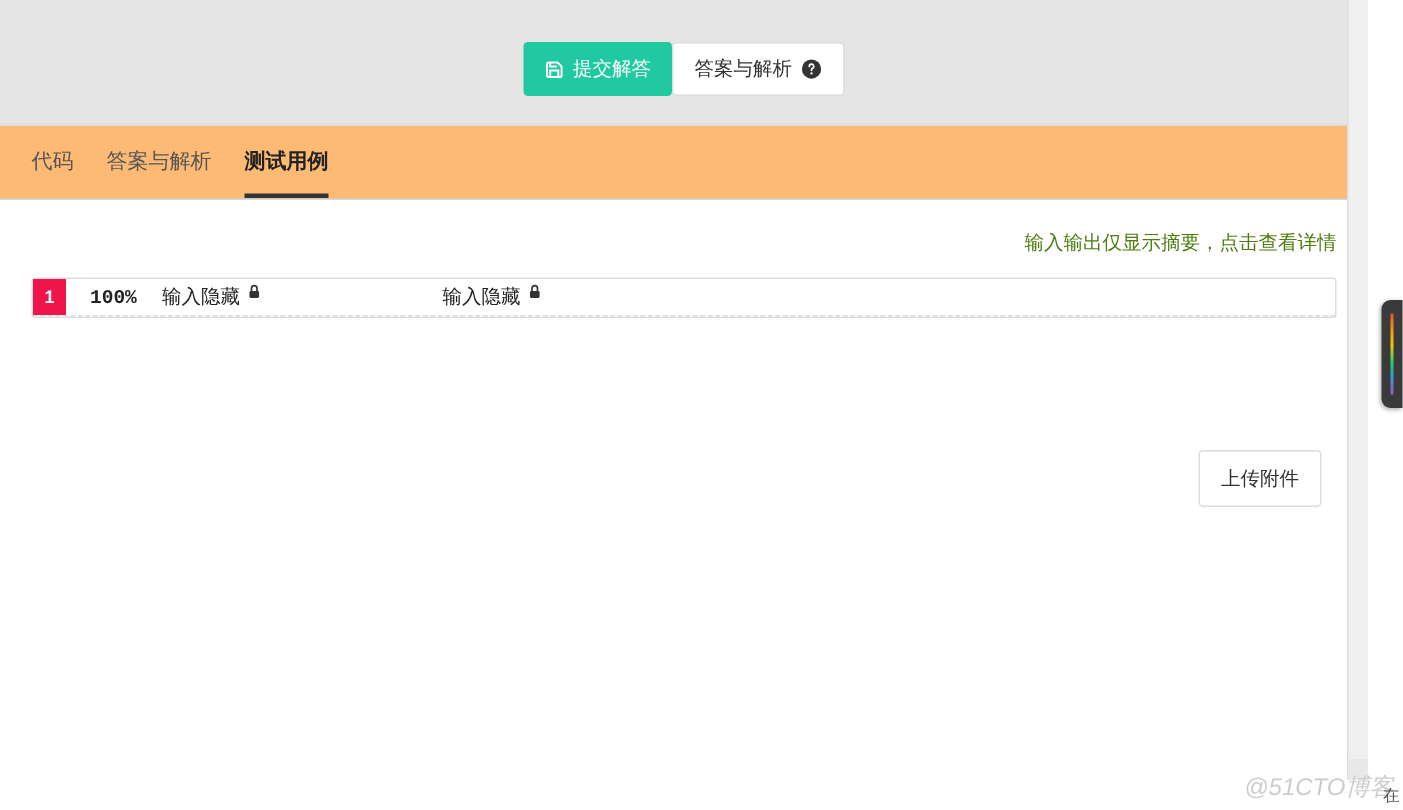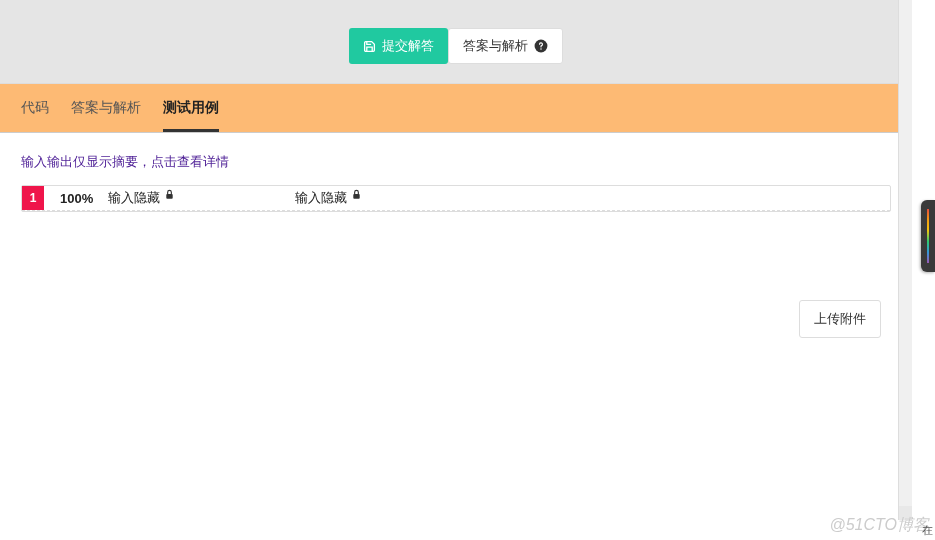--- a/index.html
+++ b/index.html
@@ -71,23 +71,24 @@
     }
     .tab.active {
       color: #222;
       font-weight: 700;
       border-bottom-color: #333;
     }
     .content {
       padding: 20px 21px;
     }
     .hint {
-      color: #4c1d95;
+      color: #4d7c0f;
       font-size: 13px;
       margin-bottom: 14px;
+      text-align: right;
     }
     .case-box {
       border: 1px solid #ddd;
       border-radius: 2px;
     }
     .case-row {
       display: flex;
       align-items: center;
       padding: 0;
       border-bottom: 1px dashed #ddd;
@@ -103,20 +104,21 @@
       justify-content: center;
       font-size: 12px;
       font-weight: 600;
     }
     .case-score {
       font-weight: 700;
       font-size: 13px;
       color: #222;
       margin-left: 16px;
       width: 48px;
+      font-family: Liberation Mono, monospace;
     }
     .case-io {
       display: inline-flex;
       align-items: flex-start;
       gap: 4px;
       font-size: 13px;
       color: #222;
       margin-right: 120px;
     }
     .lock-icon { display:inline-flex; }

